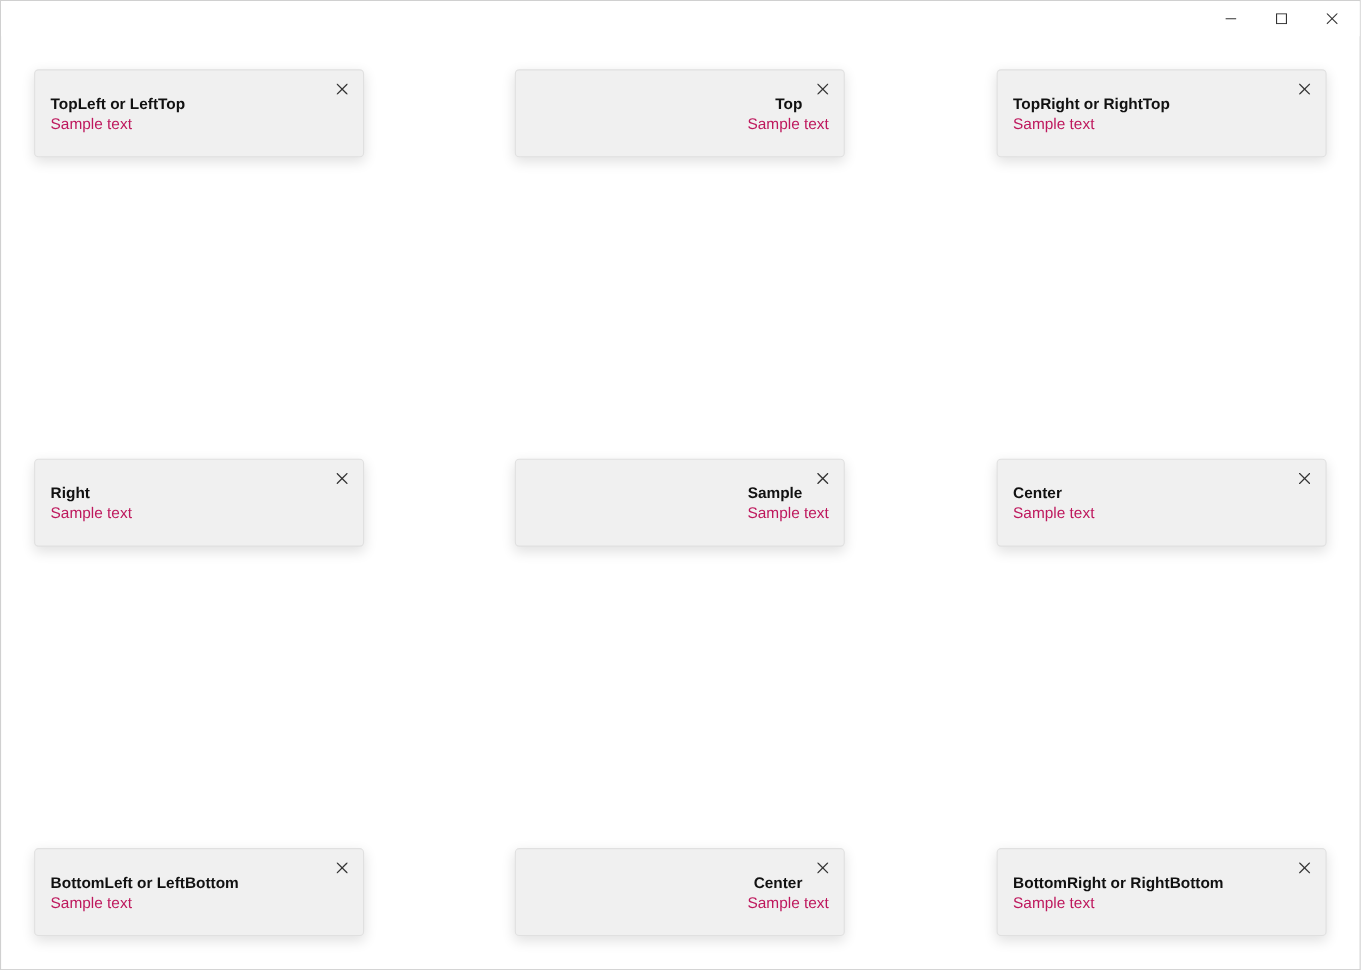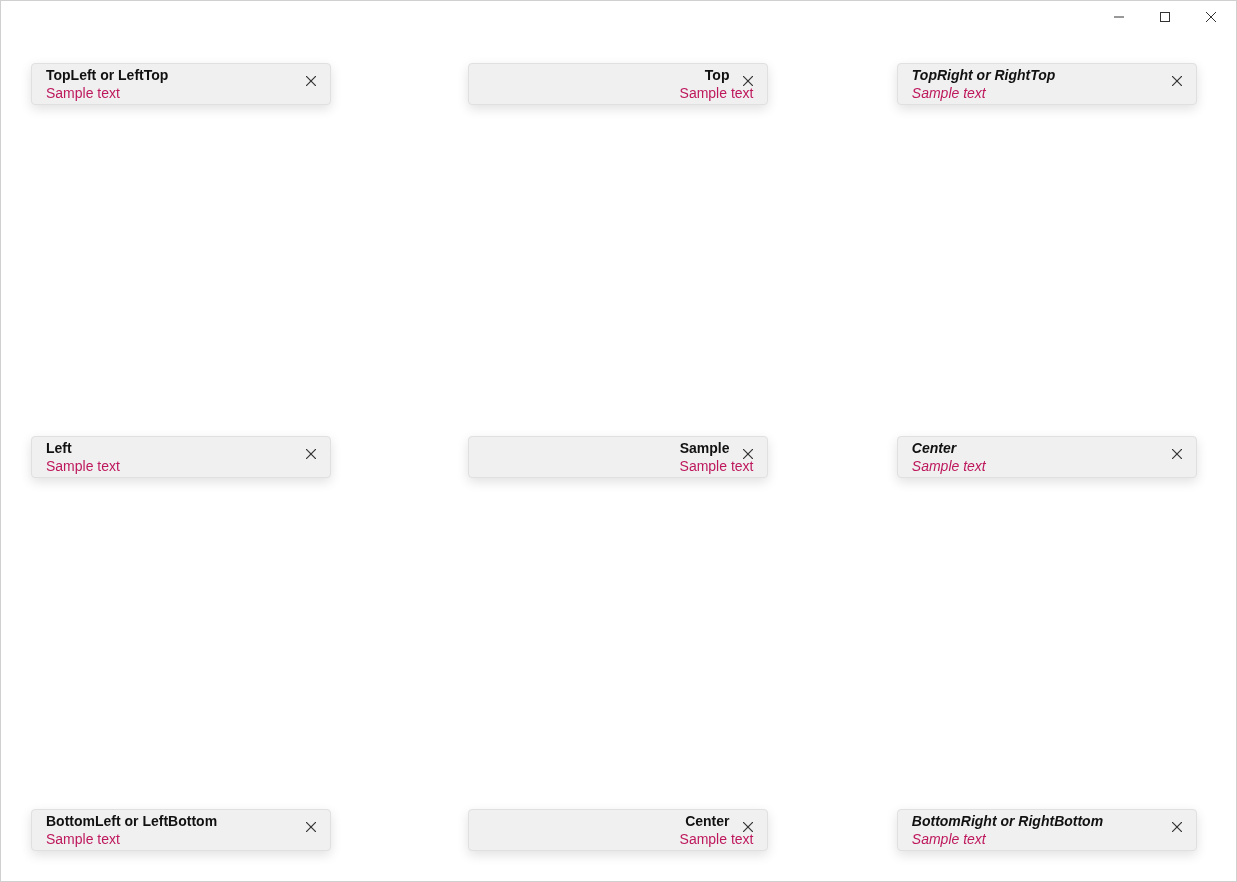--- a/index.html
+++ b/index.html
@@ -60,27 +60,27 @@
       justify-items: stretch;
     }
     .cell {
       display: flex;
     }
     .cell.top    { align-items: flex-start; }
     .cell.middle { align-items: center; }
     .cell.bottom { align-items: flex-end; }
     .cell.left   { justify-content: flex-start; }
     .cell.center { justify-content: center; text-align: right; }
-    .cell.right  { justify-content: center; font-style: italic; }
+    .cell.right  { justify-content: flex-end; }
     .card {
       width: 300px;
       background: #f0f0f0;
       border: 1px solid #e0e0e0;
       border-radius: 4px;
-      padding: 3px 14px;
+      padding: 22px 14px;
       position: relative;
       box-shadow: 0 4px 12px rgba(0,0,0,0.12);
     }
     .card-title {
       font-size: 14px;
       font-weight: 600;
       color: #111;
       margin-bottom: 2px;
       padding-right: 24px;
     }
@@ -173,21 +173,21 @@
     </div>
 
     <div class="cell middle left">
       <div class="card">
         <div class="card-close">
           <svg viewBox="0 0 10 10">
               <line x1="0" y1="0" x2="10" y2="10" stroke="currentColor" stroke-width="1.2"></line>
               <line x1="10" y1="0" x2="0" y2="10" stroke="currentColor" stroke-width="1.2"></line>
             </svg>
         </div>
-        <div class="card-title">Left</div>
+        <div class="card-title">Right</div>
         <div class="card-body">Sample text</div>
       </div>
     </div>
 
     <div class="cell middle center">
       <div class="card">
         <div class="card-close">
           <svg viewBox="0 0 10 10">
               <line x1="0" y1="0" x2="10" y2="10" stroke="currentColor" stroke-width="1.2"></line>
               <line x1="10" y1="0" x2="0" y2="10" stroke="currentColor" stroke-width="1.2"></line>

